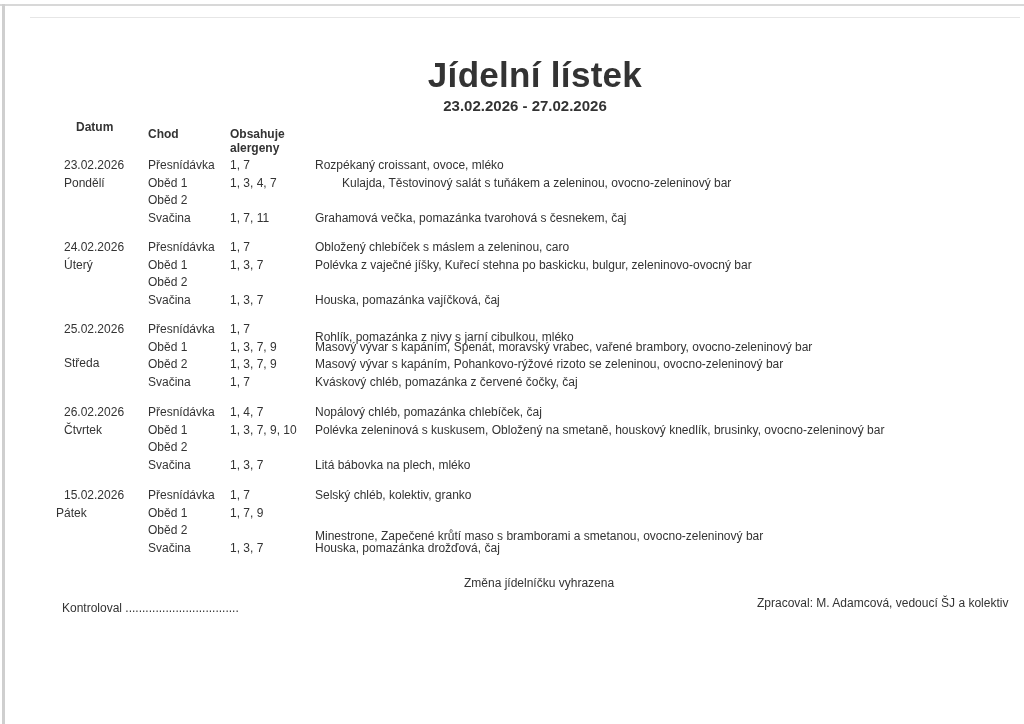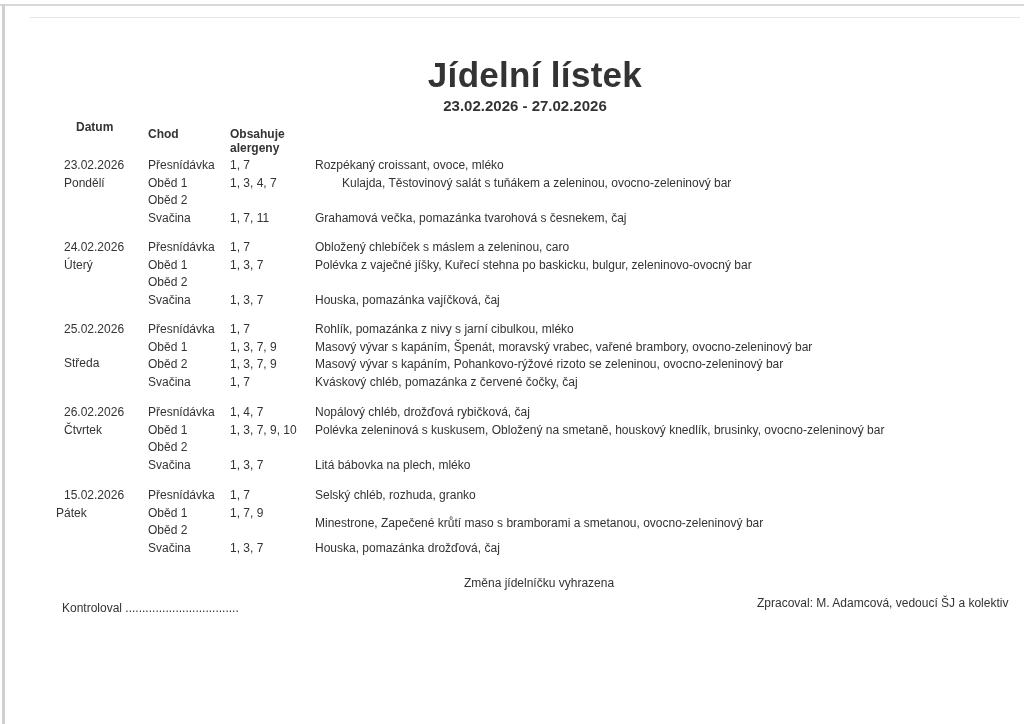--- a/index.html
+++ b/index.html
@@ -63,52 +63,52 @@
     <div class="cell" style="left: 148px; top: 275px;">Oběd 2</div>
     <div class="cell" style="left: 230px; top: 275px;"></div>
     <div class="cell" style="left: 315px; top: 275px;"></div>
     <div class="cell" style="left: 148px; top: 292.5px;">Svačina</div>
     <div class="cell" style="left: 230px; top: 292.5px;">1, 3, 7</div>
     <div class="cell" style="left: 315px; top: 292.5px;">Houska, pomazánka vajíčková, čaj</div>
     <div class="cell" style="left: 64px; top: 322px;">25.02.2026</div>
     <div class="cell" style="left: 64px; top: 339.5px; margin-top: 16px;">Středa</div>
     <div class="cell" style="left: 148px; top: 322px;">Přesnídávka</div>
     <div class="cell" style="left: 230px; top: 322px;">1, 7</div>
-    <div class="cell" style="left: 315px; top: 322px;">Rohlík, pomazánka z nivy s jarní cibulkou, mléko</div>
+    <div class="cell" style="left: 315px; top: 330px;">Rohlík, pomazánka z nivy s jarní cibulkou, mléko</div>
     <div class="cell" style="left: 148px; top: 339.5px;">Oběd 1</div>
     <div class="cell" style="left: 230px; top: 339.5px;">1, 3, 7, 9</div>
     <div class="cell" style="left: 315px; top: 339.5px;">Masový vývar s kapáním, Špenát, moravský vrabec, vařené brambory, ovocno-zeleninový bar</div>
     <div class="cell" style="left: 148px; top: 357px;">Oběd 2</div>
     <div class="cell" style="left: 230px; top: 357px;">1, 3, 7, 9</div>
     <div class="cell" style="left: 315px; top: 357px;">Masový vývar s kapáním, Pohankovo-rýžové rizoto se zeleninou, ovocno-zeleninový bar</div>
     <div class="cell" style="left: 148px; top: 374.5px;">Svačina</div>
     <div class="cell" style="left: 230px; top: 374.5px;">1, 7</div>
     <div class="cell" style="left: 315px; top: 374.5px;">Kváskový chléb, pomazánka z červené čočky, čaj</div>
     <div class="cell" style="left: 64px; top: 405px;">26.02.2026</div>
     <div class="cell" style="left: 64px; top: 422.5px;">Čtvrtek</div>
     <div class="cell" style="left: 148px; top: 405px;">Přesnídávka</div>
     <div class="cell" style="left: 230px; top: 405px;">1, 4, 7</div>
-    <div class="cell" style="left: 315px; top: 405px;">Nopálový chléb, drožďová rybičková, čaj</div>
+    <div class="cell" style="left: 315px; top: 405px;">Nopálový chléb, pomazánka chlebíček, čaj</div>
     <div class="cell" style="left: 148px; top: 422.5px;">Oběd 1</div>
     <div class="cell" style="left: 230px; top: 422.5px;">1, 3, 7, 9, 10</div>
     <div class="cell" style="left: 315px; top: 422.5px;">Polévka zeleninová s kuskusem, Obložený na smetaně, houskový knedlík, brusinky, ovocno-zeleninový bar</div>
     <div class="cell" style="left: 148px; top: 440px;">Oběd 2</div>
     <div class="cell" style="left: 230px; top: 440px;"></div>
     <div class="cell" style="left: 315px; top: 440px;"></div>
     <div class="cell" style="left: 148px; top: 457.5px;">Svačina</div>
     <div class="cell" style="left: 230px; top: 457.5px;">1, 3, 7</div>
     <div class="cell" style="left: 315px; top: 457.5px;">Litá bábovka na plech, mléko</div>
     <div class="cell" style="left: 64px; top: 488px;">15.02.2026</div>
     <div class="cell" style="left: 56px; top: 505.5px;">Pátek</div>
     <div class="cell" style="left: 148px; top: 488px;">Přesnídávka</div>
     <div class="cell" style="left: 230px; top: 488px;">1, 7</div>
-    <div class="cell" style="left: 315px; top: 488px;">Selský chléb, rozhuda, granko</div>
+    <div class="cell" style="left: 315px; top: 488px;">Selský chléb, kolektiv, granko</div>
     <div class="cell" style="left: 148px; top: 505.5px;">Oběd 1</div>
     <div class="cell" style="left: 230px; top: 505.5px;">1, 7, 9</div>
-    <div class="cell" style="left: 315px; top: 516px;">Minestrone, Zapečené krůtí maso s bramborami a smetanou, ovocno-zeleninový bar</div>
+    <div class="cell" style="left: 315px; top: 529px;">Minestrone, Zapečené krůtí maso s bramborami a smetanou, ovocno-zeleninový bar</div>
     <div class="cell" style="left: 148px; top: 523px;">Oběd 2</div>
     <div class="cell" style="left: 230px; top: 523px;"></div>
     <div class="cell" style="left: 315px; top: 523px;"></div>
     <div class="cell" style="left: 148px; top: 540.5px;">Svačina</div>
     <div class="cell" style="left: 230px; top: 540.5px;">1, 3, 7</div>
     <div class="cell" style="left: 315px; top: 540.5px;">Houska, pomazánka drožďová, čaj</div>
   </div>
 
 <div class="note" style="left:464px; top:576px;">Změna jídelníčku vyhrazena</div>
 <div class="note" style="left:62px; top:601px;">Kontroloval ..................................</div>

